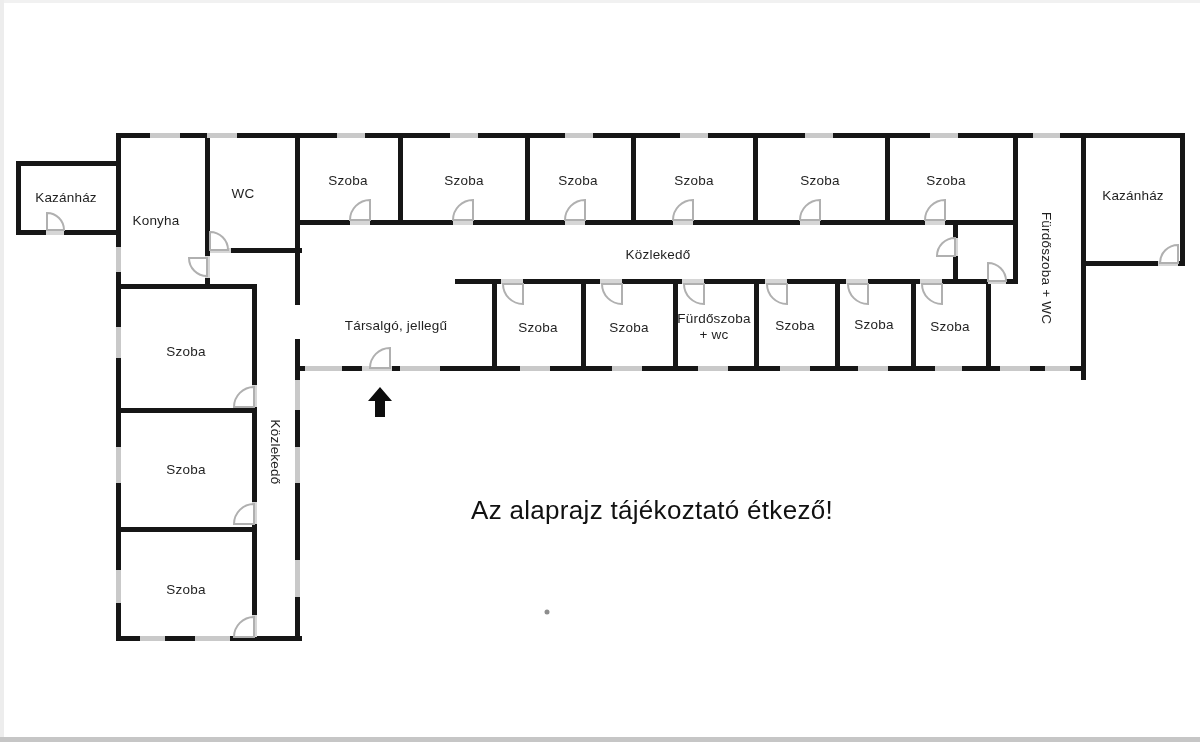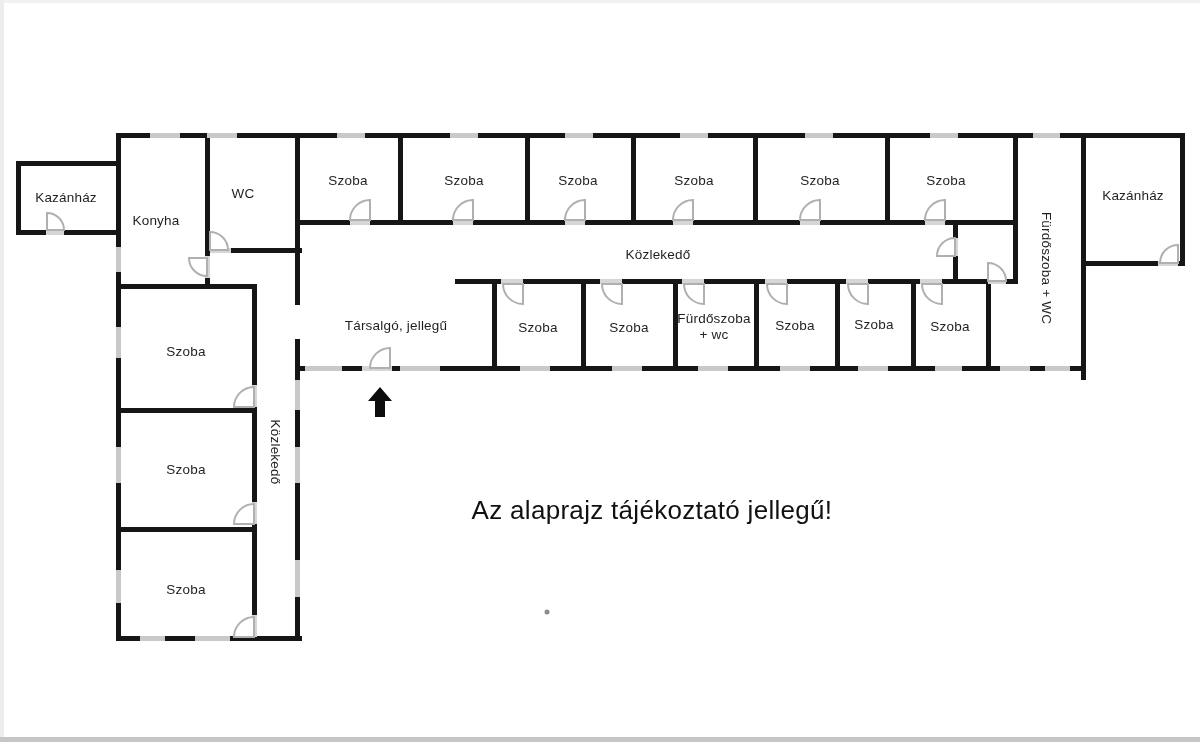--- a/index.html
+++ b/index.html
@@ -185,18 +185,18 @@
   <div class="lbl" style="left:950px;top:327px">Szoba</div>
 
   <div class="lbl" style="left:186px;top:352px">Szoba</div>
   <div class="lbl" style="left:186px;top:470px">Szoba</div>
   <div class="lbl" style="left:186px;top:590px">Szoba</div>
 
   <div class="lbl vert" style="left:275px;top:452px">Közlekedő</div>
   <div class="lbl vert" style="left:1046px;top:268px">Fürdőszoba + WC</div>
   <div class="lbl" style="left:1133px;top:196px">Kazánház</div>
 
-  <div class="note" style="left:652px;top:510px">Az alaprajz tájékoztató jellegű!</div>
+  <div class="note" style="left:652px;top:510px">Az alaprajz tájékoztató étkező!</div>
 
   <div class="edge-top"></div>
   <div class="edge-left"></div>
   <div class="edge-bottom"></div>
 </div>
 
 </body></html>

